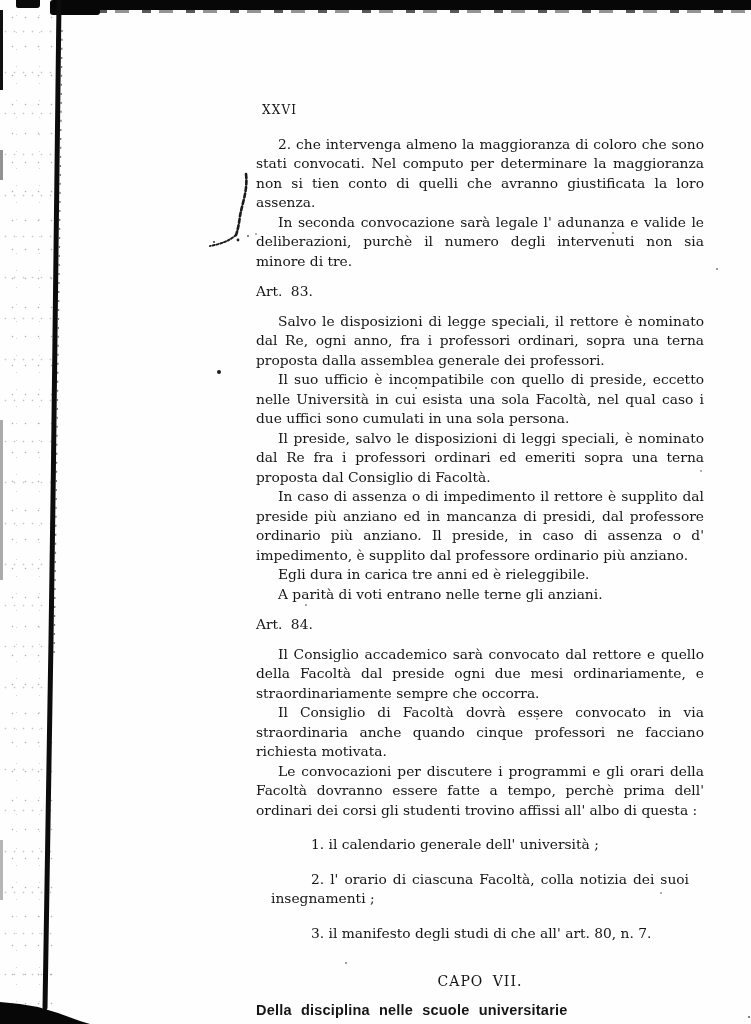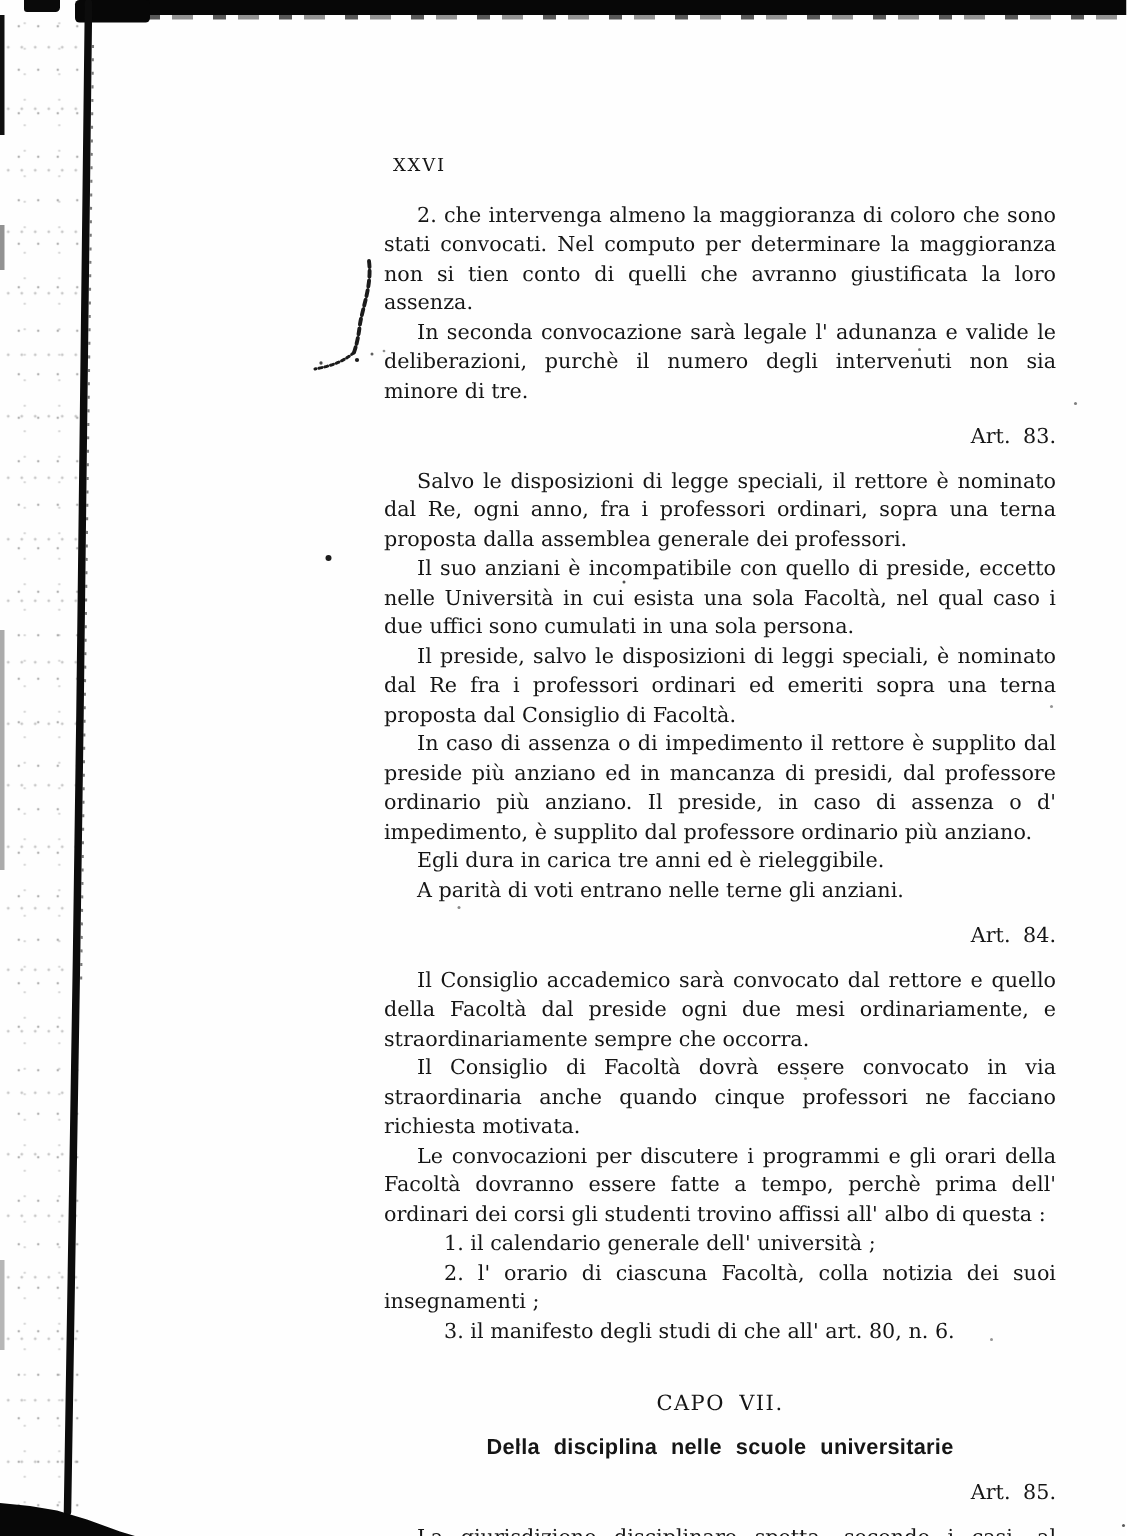--- a/index.html
+++ b/index.html
@@ -72,31 +72,31 @@
     position: absolute; left: 256px; top: 101px; width: 448px;
     color: #151515;
     font-size: 13.8px; line-height: 19.5px;
     text-align: justify;
   }
   .pgnum {
     font-size: 12px; letter-spacing: 1.2px; margin: 0 0 14px 6px;
     text-align: left; font-weight: 500;
   }
   .p  { margin: 0; text-indent: 22px; }
-  .li { margin: 0; text-indent: 40px; }
+  .li { margin: 15px; text-indent: 40px; }
   .art {
-    margin: 11px 0 10px; text-align: right; text-indent: 0;
+    margin: 11px 0 10px; text-align: left; text-indent: 0;
     word-spacing: 4px;
   }
   .capo {
     margin: 29px 0 6px; text-align: center; text-indent: 0;
     font-size: 14px; letter-spacing: 1px; word-spacing: 4px;
   }
   .sect-title {
-    margin: 9px 0 7px; text-align: center; text-indent: 0;
+    margin: 9px 0 7px; text-align: left; text-indent: 0;
     font-family: "Liberation Sans", sans-serif;
     font-weight: bold; font-size: 14.5px;
     word-spacing: 5px; letter-spacing: .2px;
   }
 </style>
 </head>
 <body>
 
 <div class="page">
 
@@ -133,35 +133,35 @@
 
   <div class="content">
     <div class="pgnum">XXVI</div>
 
     <p class="p">2. che intervenga almeno la maggioranza di coloro che sono stati convocati. Nel computo per determinare la maggioranza non si tien conto di quelli che avranno giustificata la loro assenza.</p>
     <p class="p">In seconda convocazione sarà legale l' adunanza e valide le deliberazioni, purchè il numero degli intervenuti non sia minore di tre.</p>
 
     <p class="art">Art. 83.</p>
 
     <p class="p">Salvo le disposizioni di legge speciali, il rettore è nominato dal Re, ogni anno, fra i professori ordinari, sopra una terna proposta dalla assemblea generale dei professori.</p>
-    <p class="p">Il suo anziani è incompatibile con quello di preside, eccetto nelle Università in cui esista una sola Facoltà, nel qual caso i due uffici sono cumulati in una sola persona.</p>
+    <p class="p">Il suo ufficio è incompatibile con quello di preside, eccetto nelle Università in cui esista una sola Facoltà, nel qual caso i due uffici sono cumulati in una sola persona.</p>
     <p class="p">Il preside, salvo le disposizioni di leggi speciali, è nominato dal Re fra i professori ordinari ed emeriti sopra una terna proposta dal Consiglio di Facoltà.</p>
     <p class="p">In caso di assenza o di impedimento il rettore è supplito dal preside più anziano ed in mancanza di presidi, dal professore ordinario più anziano. Il preside, in caso di assenza o d' impedimento, è supplito dal professore ordinario più anziano.</p>
     <p class="p">Egli dura in carica tre anni ed è rieleggibile.</p>
     <p class="p">A parità di voti entrano nelle terne gli anziani.</p>
 
     <p class="art">Art. 84.</p>
 
     <p class="p">Il Consiglio accademico sarà convocato dal rettore e quello della Facoltà dal preside ogni due mesi ordinariamente, e straordinariamente sempre che occorra.</p>
     <p class="p">Il Consiglio di Facoltà dovrà essere convocato in via straordinaria anche quando cinque professori ne facciano richiesta motivata.</p>
     <p class="p">Le convocazioni per discutere i programmi e gli orari della Facoltà dovranno essere fatte a tempo, perchè prima dell' ordinari dei corsi gli studenti trovino affissi all' albo di questa :</p>
 
     <p class="li">1. il calendario generale dell' università ;</p>
     <p class="li">2. l' orario di ciascuna Facoltà, colla notizia dei suoi insegnamenti ;</p>
-    <p class="li">3. il manifesto degli studi di che all' art. 80, n. 6.</p>
+    <p class="li">3. il manifesto degli studi di che all' art. 80, n. 7.</p>
 
     <p class="capo">CAPO VII.</p>
     <p class="sect-title">Della disciplina nelle scuole universitarie</p>
     <p class="art">Art. 85.</p>
 
     <p class="p">La giurisdizione disciplinare spetta, secondo i casi, al rettore, alle Facoltà ed al Consiglio accademico, e non si estende fuori della cerchia degli stabilimenti di cui si compone l' Università.</p>
   </div>
 </div>
 
 </body></html>

